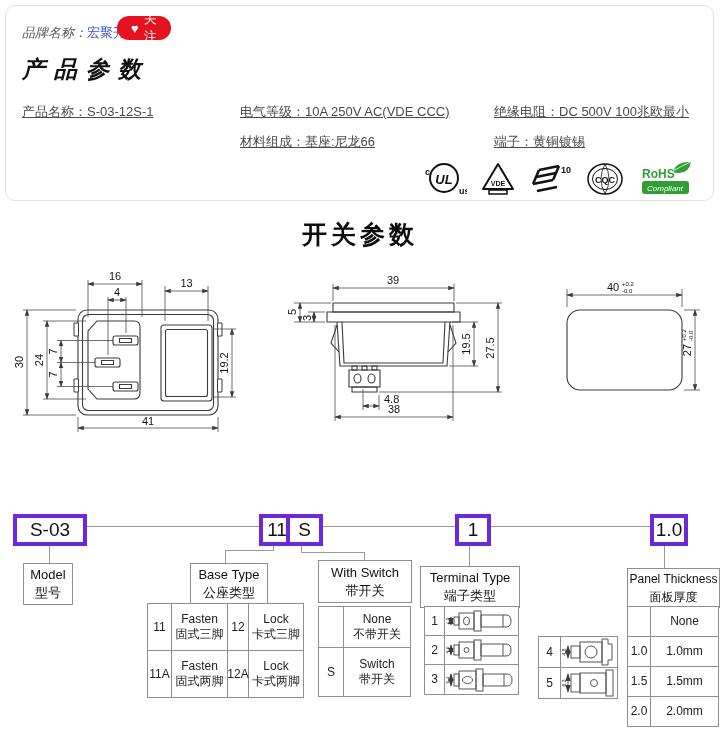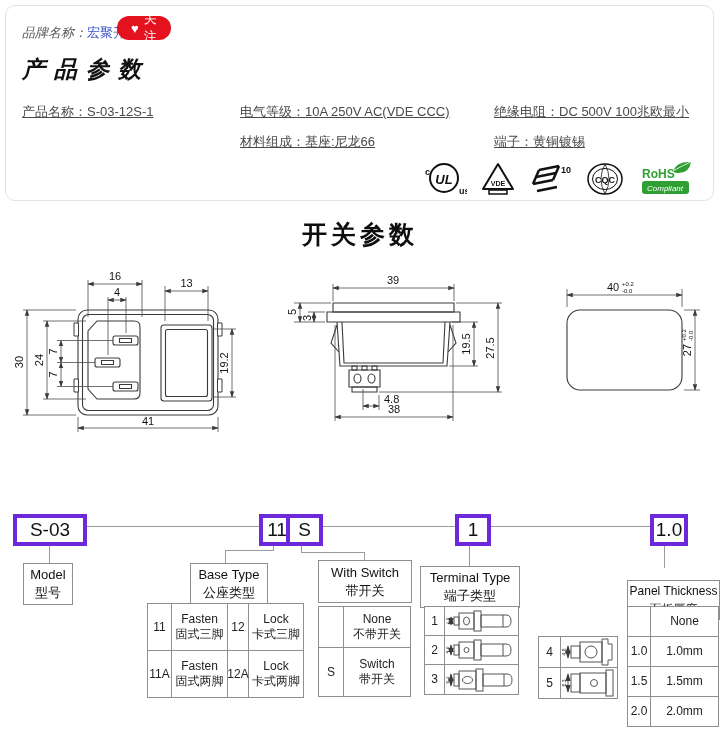--- a/index.html
+++ b/index.html
@@ -283,21 +283,21 @@
       <span>公座类型</span>
     </div>
     <div class="hdr" style="left:318px;top:560px;width:92px;height:41px;">
       <span>With Switch</span>
       <span>带开关</span>
     </div>
     <div class="hdr" style="left:420px;top:566px;width:98px;height:40px;">
       <span>Terminal Type</span>
       <span>端子类型</span>
     </div>
-    <div class="hdr" style="left:627px;top:568px;width:91px;height:38px;font-size:12px;margin-top:12px;">
+    <div class="hdr" style="left:627px;top:568px;width:91px;height:38px;font-size:12px;">
       <span>Panel Thickness</span>
       <span>面板厚度</span>
     </div>
 
     <div class="tbl" style="left:147px;top:603px;grid-template-columns:24px 56px 21px 55px;grid-template-rows:47px 47px;">
       <div>11</div>
       <div>
           <span>Fasten</span>
           <span>固式三脚</span>
         </div>

